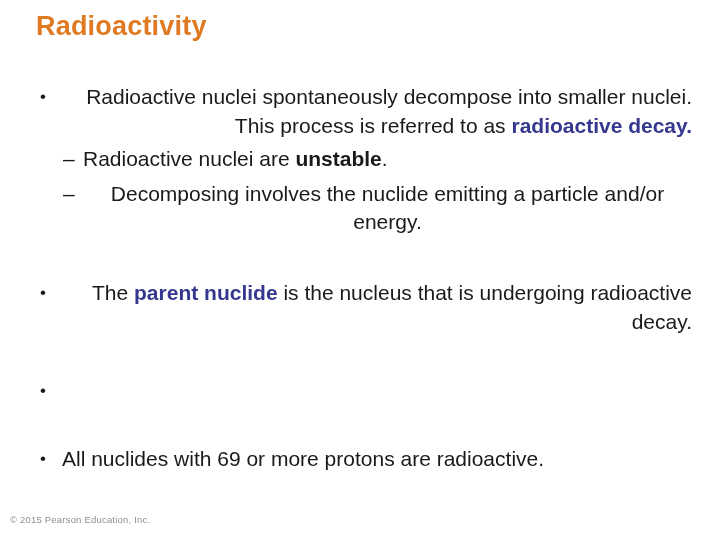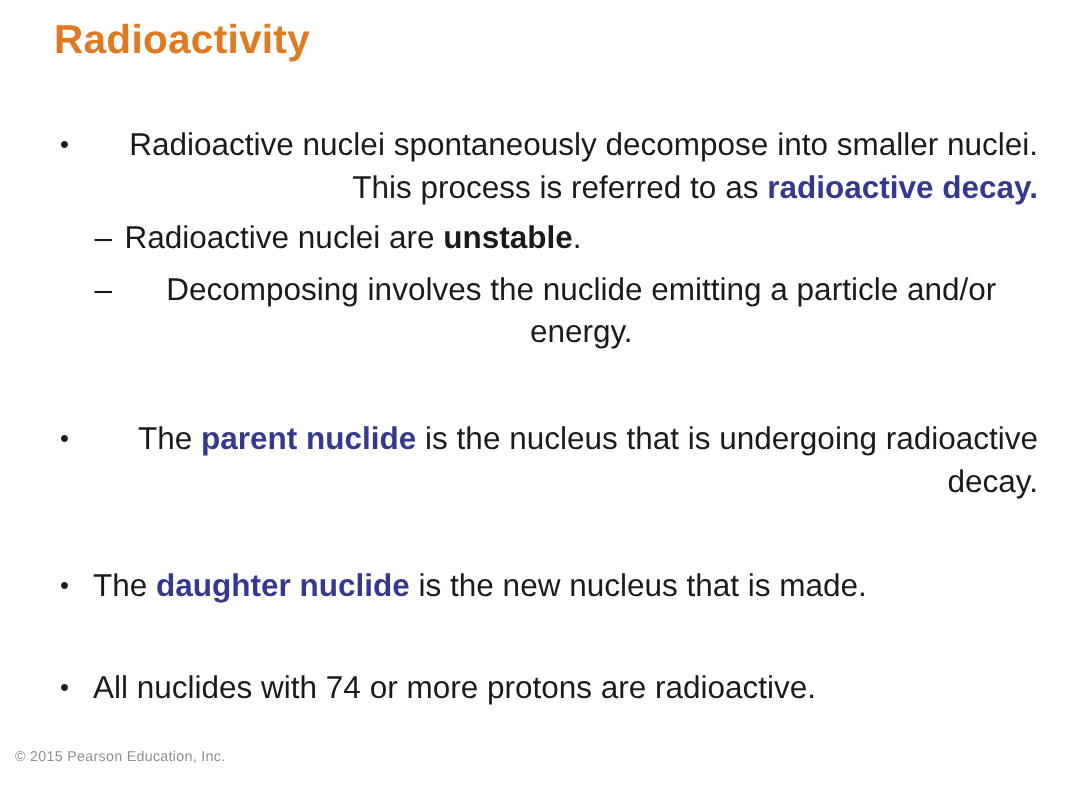--- a/index.html
+++ b/index.html
@@ -73,21 +73,21 @@
   .bullet:nth-child(1) { margin-bottom: 5px; }
   .bullet:nth-child(2) { margin-bottom: 7px; }
   .bullet:nth-child(3) { margin-bottom: 42px; }
   .bullet:nth-child(4) { margin-bottom: 40px; }
   .bullet:nth-child(5) { margin-bottom: 39px; }
   .seg-bold { font-weight: bold; }
   .seg-accent { color: var(--accent, #35388e); }
   .footer {
     position: absolute;
     left: 10px;
-    top: 499px;
+    top: 514px;
     font-size: 9.5px;
     line-height: 12px;
     color: var(--footer, #8f8f8f);
     letter-spacing: 0.2px;
   }
 </style>
 </head>
 <body>
 
 <div class="slide">
@@ -105,22 +105,21 @@
       <div class="bullet level-2">
         <span class="marker">–</span>
         <span class="text"><span>Decomposing involves the nuclide emitting a particle and/or energy.</span></span>
       </div>
       <div class="bullet level-1">
         <span class="marker">•</span>
         <span class="text"><span>The </span><span class="seg-bold seg-accent">parent nuclide</span><span> is the nucleus that is undergoing radioactive decay.</span></span>
       </div>
       <div class="bullet level-1">
         <span class="marker">•</span>
-        <span class="text"><span>The </span><span class="seg-bold seg-accent">daughter nuclide</span><span> is the new nucleus that is made.</span></span>
       </div>
       <div class="bullet level-1">
         <span class="marker">•</span>
-        <span class="text"><span>All nuclides with 74 or more protons are radioactive.</span></span>
+        <span class="text"><span>All nuclides with 69 or more protons are radioactive.</span></span>
       </div>
     </div>
 
   <div class="footer">© 2015 Pearson Education, Inc.</div>
 </div>
 
 </body></html>

